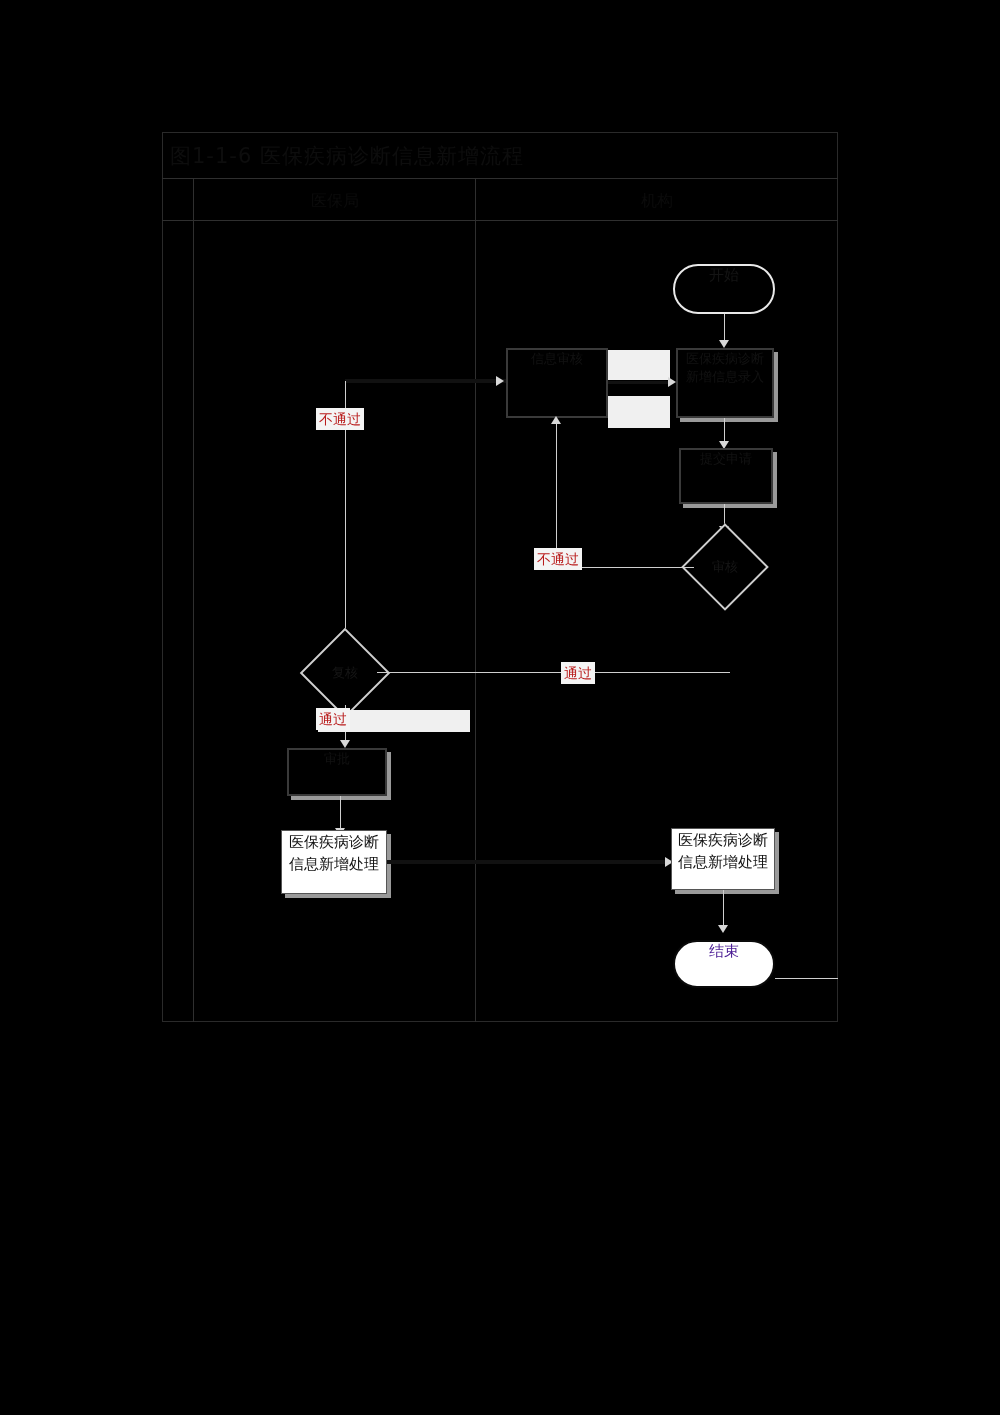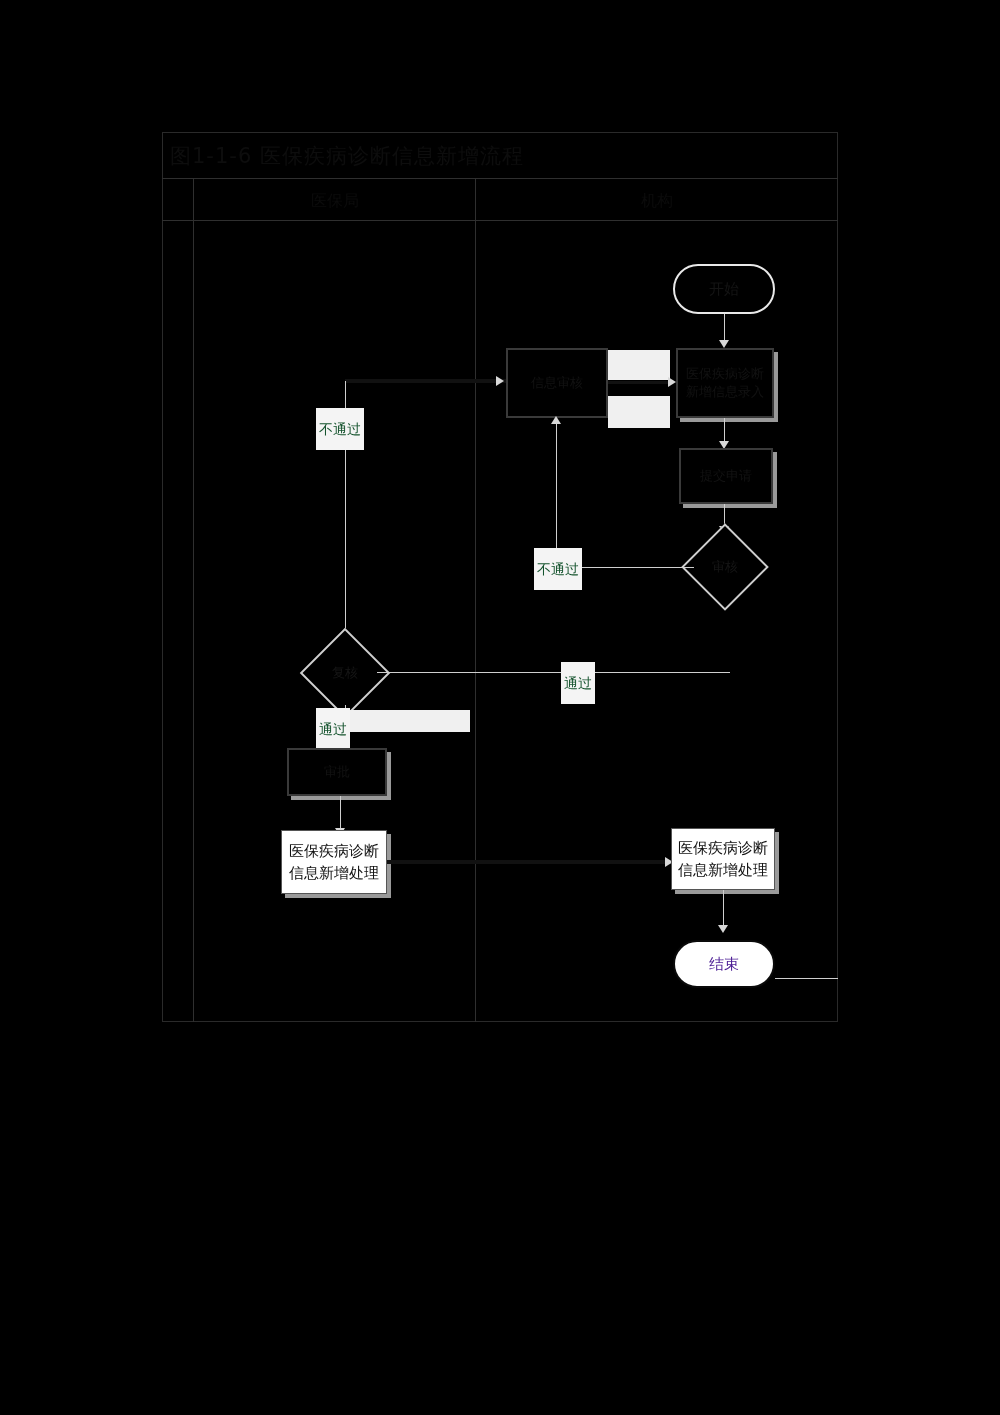--- a/index.html
+++ b/index.html
@@ -20,21 +20,21 @@
 
   .doc-title{position:absolute;left:170px;top:140px;width:640px;height:32px;
              color:#0d0d0d;font-size:21px;line-height:32px;letter-spacing:1px;
              white-space:nowrap;overflow:hidden;}
   .lane-head{position:absolute;top:186px;height:30px;line-height:30px;
              text-align:center;color:#0b0b0b;font-size:16px;}
   .lane-head.left{left:195px;width:280px;}
   .lane-head.right{left:477px;width:360px;}
 
   
-  .node{position:absolute;box-sizing:border-box;display:flex;align-items:center;
+  .node{position:absolute;box-sizing:border-box;display:flex;
         justify-content:center;text-align:center;}
 
   .term{border:2px solid #e9e9e9;border-radius:26px;background:#000;
         color:#141414;font-size:15px;}
   .term.lit{background:#fff;border-color:#0a0a0a;color:#4c1d95;}
 
   .proc{border:2px solid #e6e6e6;background:#000;color:#141414;
         font-size:13px;line-height:18px;}
   .proc.lit{background:#fff;border:1px solid #555;color:#111;font-size:15px;line-height:22px;}
   .proc.dim{border:2px solid #3a3a3a;color:#121212;}
@@ -57,22 +57,22 @@
   .ln.v{width:1px;}
   .ln.thick{background:#111;}
   .arrow{position:absolute;width:0;height:0;}
   .arrow.down{border-left:5px solid transparent;border-right:5px solid transparent;
               border-top:8px solid #d8d8d8;}
   .arrow.up{border-left:5px solid transparent;border-right:5px solid transparent;
             border-bottom:8px solid #d8d8d8;}
   .arrow.right{border-top:5px solid transparent;border-bottom:5px solid transparent;
                border-left:8px solid #d8d8d8;}
 
-  .elabel{position:absolute;background:#f4f4f4;color:#14532d;font-size:14px;
-          line-height:20px;padding:11px 3px;white-space:nowrap;}
+  .elabel{position:absolute;background:#f4f4f4;color:#b91c1c;font-size:14px;
+          line-height:20px;padding:1px 3px;white-space:nowrap;}
   .wpatch{position:absolute;background:#f0f0f0;}
 </style>
 </head>
 <body>
 
 <div id="canvas">
 
   <div class="frame"></div>
   <div class="title-rule"></div>
   <div class="lane-rule"></div>

